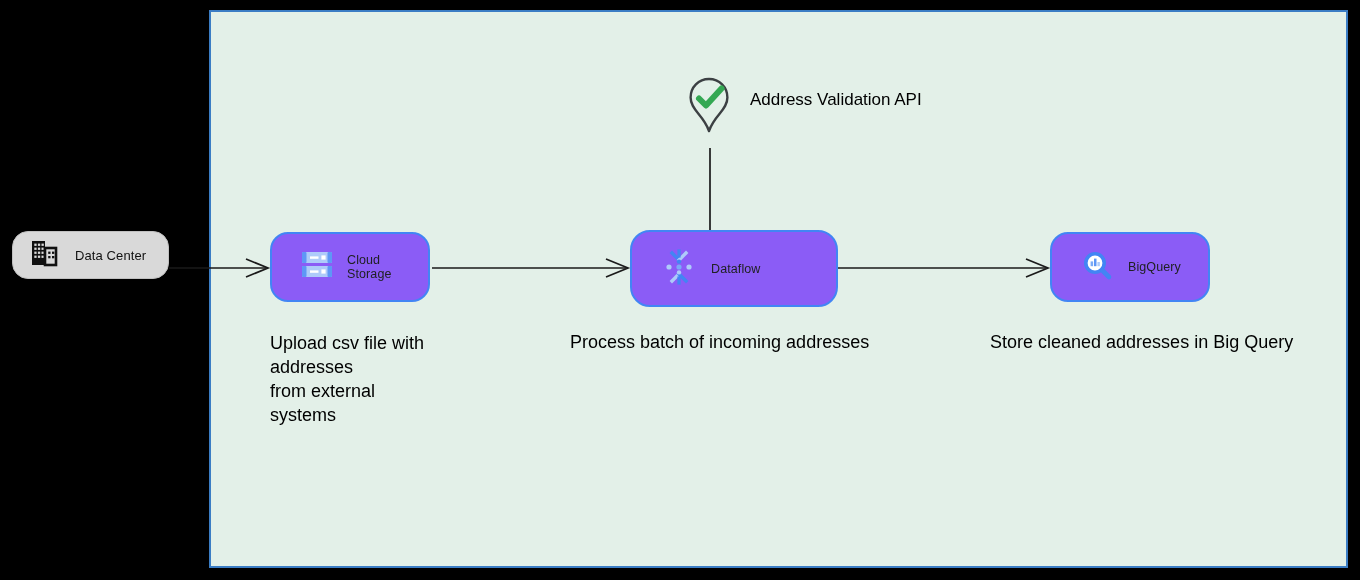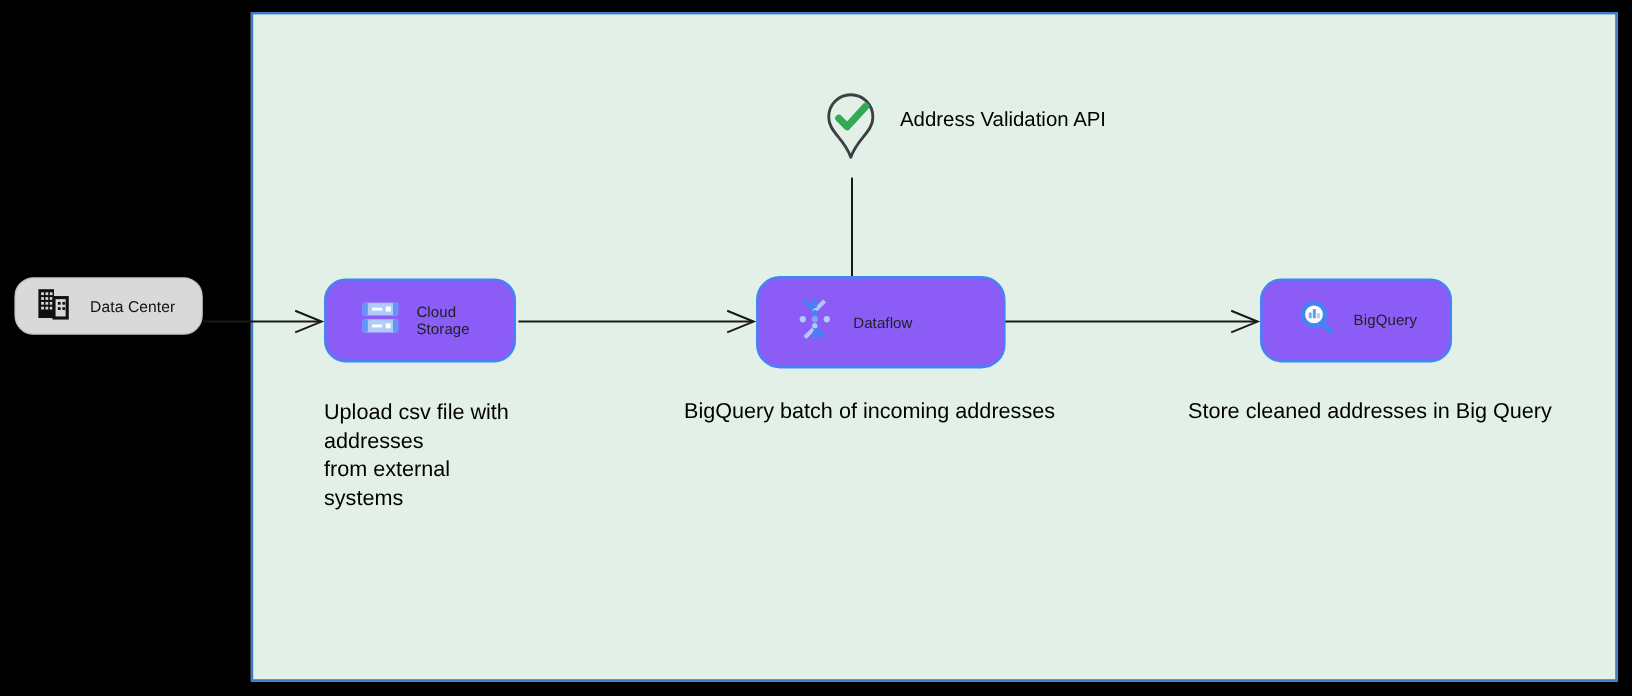--- a/index.html
+++ b/index.html
@@ -214,16 +214,16 @@
       <path d="M22 3 C11.6 3 3.6 11.2 3.6 21.5 C3.6 27.9 7 32.4 11.4 37.8 C15.4 42.6 19.5 47.8 22 55 C24.5 47.8 28.6 42.6 32.6 37.8 C37 32.4 40.4 27.9 40.4 21.5 C40.4 11.2 32.4 3 22 3 Z" fill="none" stroke="#3c4043" stroke-width="2.4" stroke-linejoin="round"></path>
       <path d="M12 22.5 L19 29.5 L34.5 12.5" fill="none" stroke="#34a853" stroke-width="6" stroke-linecap="round" stroke-linejoin="round"></path>
     </svg>
   </div>
   <div class="annotation">Address Validation API</div>
 
   <div class="desc desc-upload">Upload csv file with
 addresses
 from external
 systems</div>
-  <div class="desc desc-process">BigQuery batch of incoming addresses</div>
+  <div class="desc desc-process">Process batch of incoming addresses</div>
   <div class="desc desc-store">Store cleaned addresses in Big Query</div>
 
 </div>
 
 </body></html>

